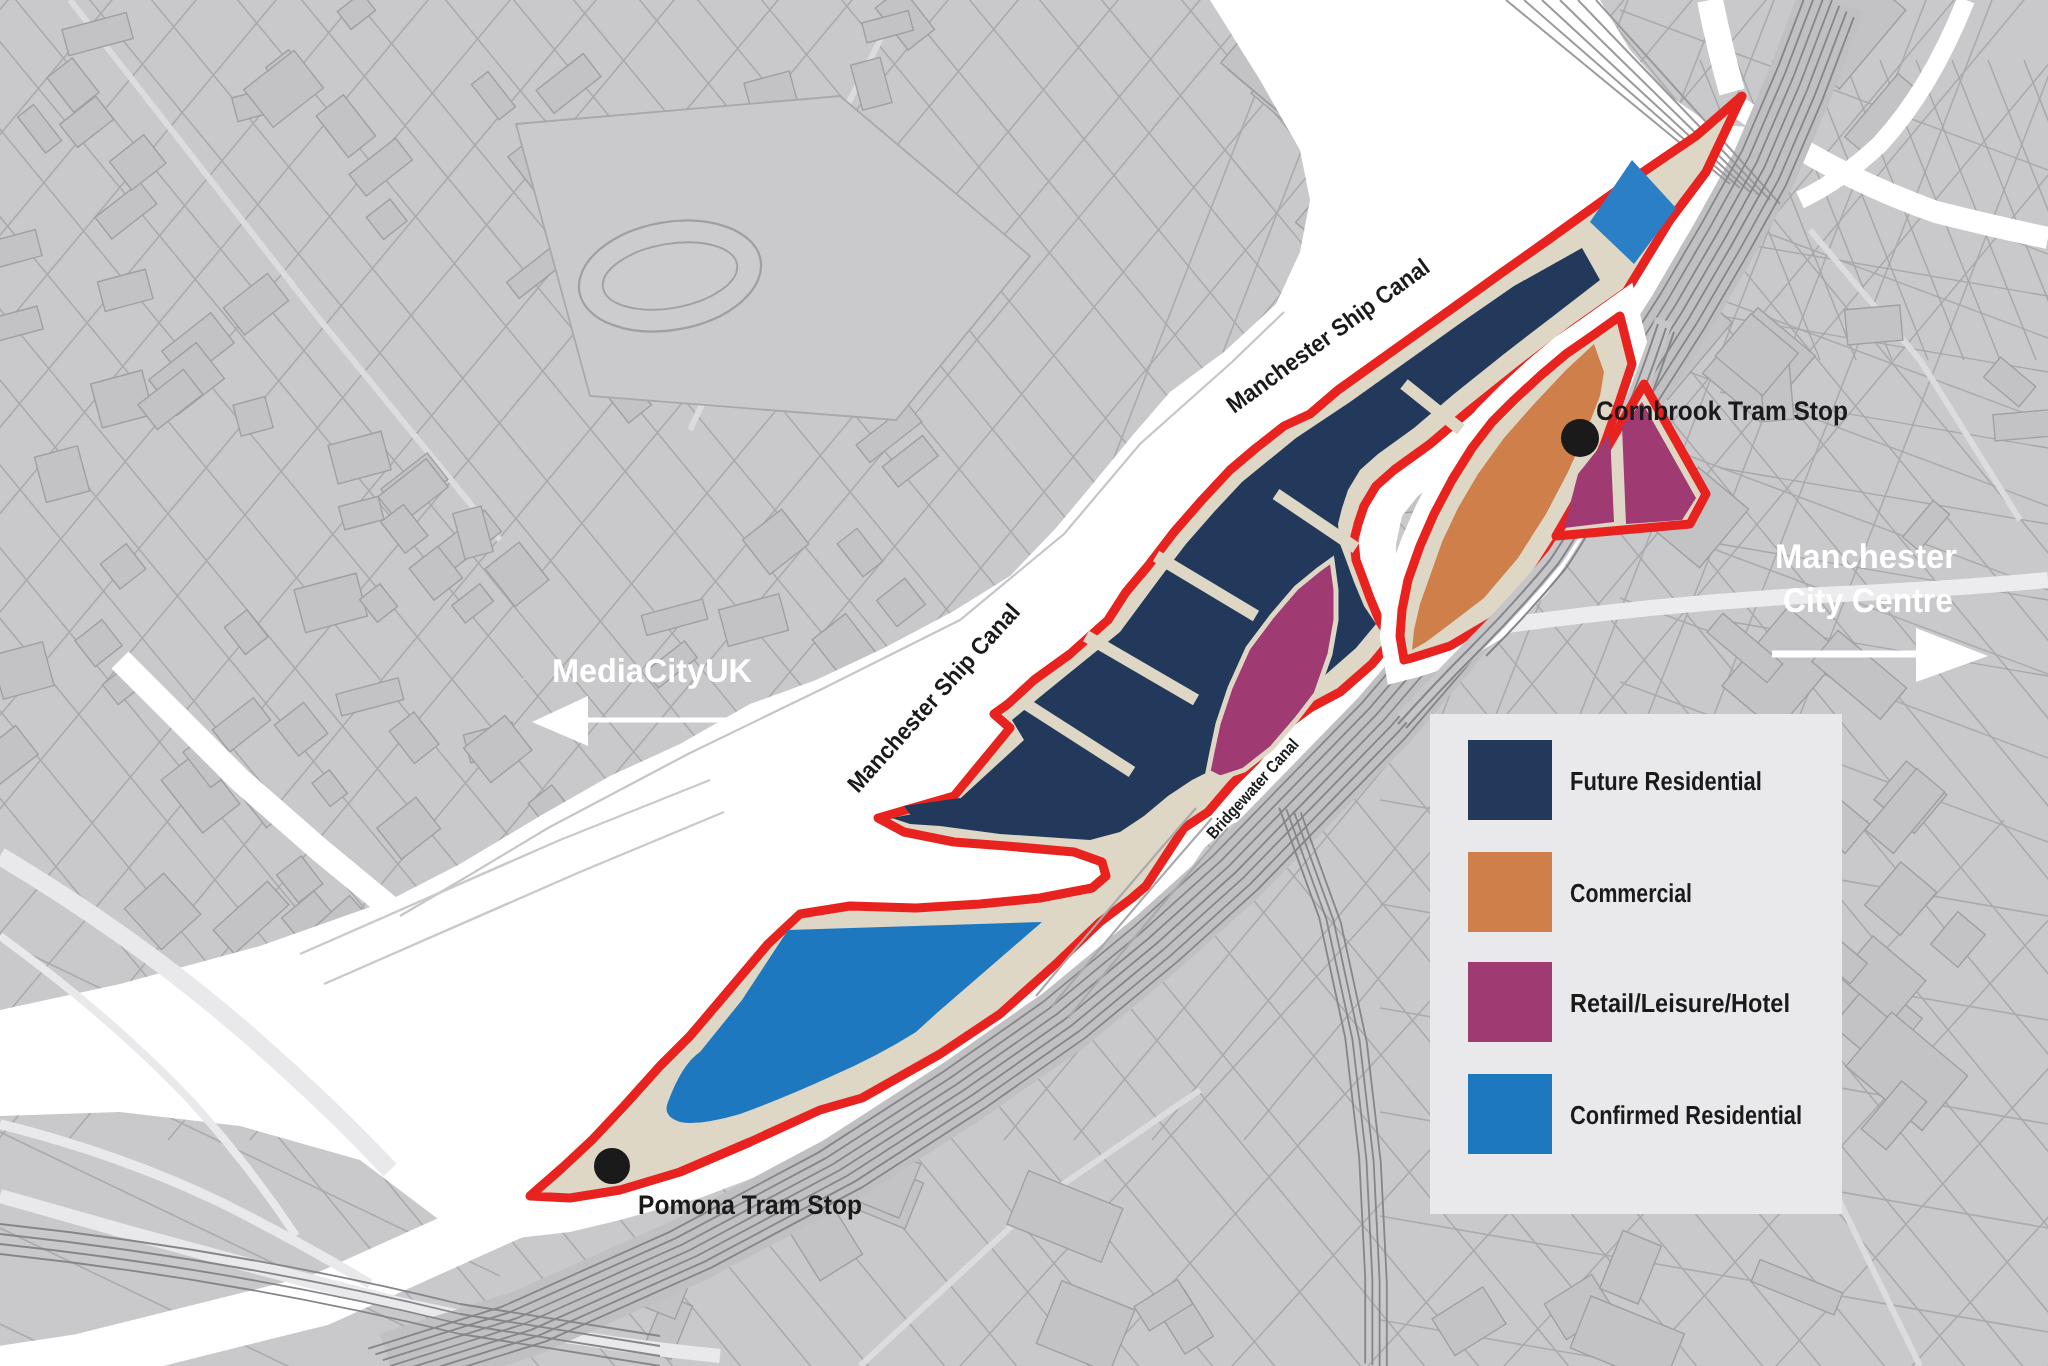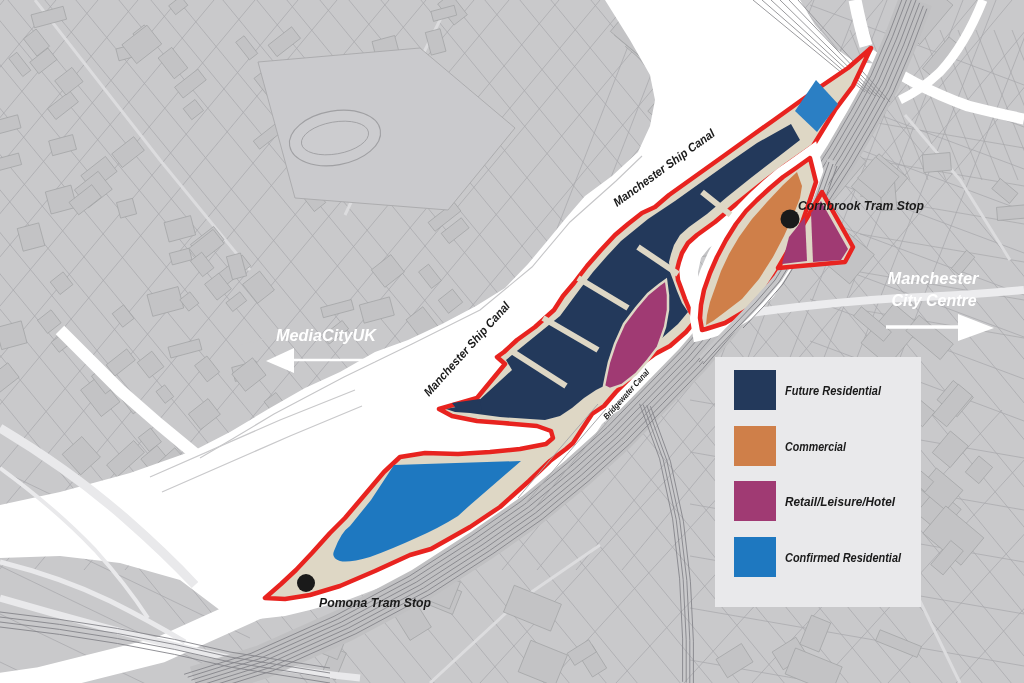--- a/index.html
+++ b/index.html
@@ -1,16 +1,16 @@
 <!DOCTYPE html>
 <html><head>
 <meta charset="utf-8">
 <style>
   html,body{margin:0;padding:0;background:#c9c9cb;}
-  .wrap{width:1024px;height:683px;overflow:hidden;position:relative;font-family:"Liberation Sans",sans-serif;font-style:italic;}
+  .wrap{width:1024px;height:683px;overflow:hidden;position:relative;font-family:"Liberation Sans",sans-serif;}
   svg{display:block;}
   text{font-family:"Liberation Sans",sans-serif;}
 </style>
 </head>
 <body>
 <div class="wrap">
 <svg width="1024" height="683" viewBox="0 0 1024 683">
 
 <rect x="0" y="0" width="1024" height="683" fill="#c9c9cb"></rect>
 

